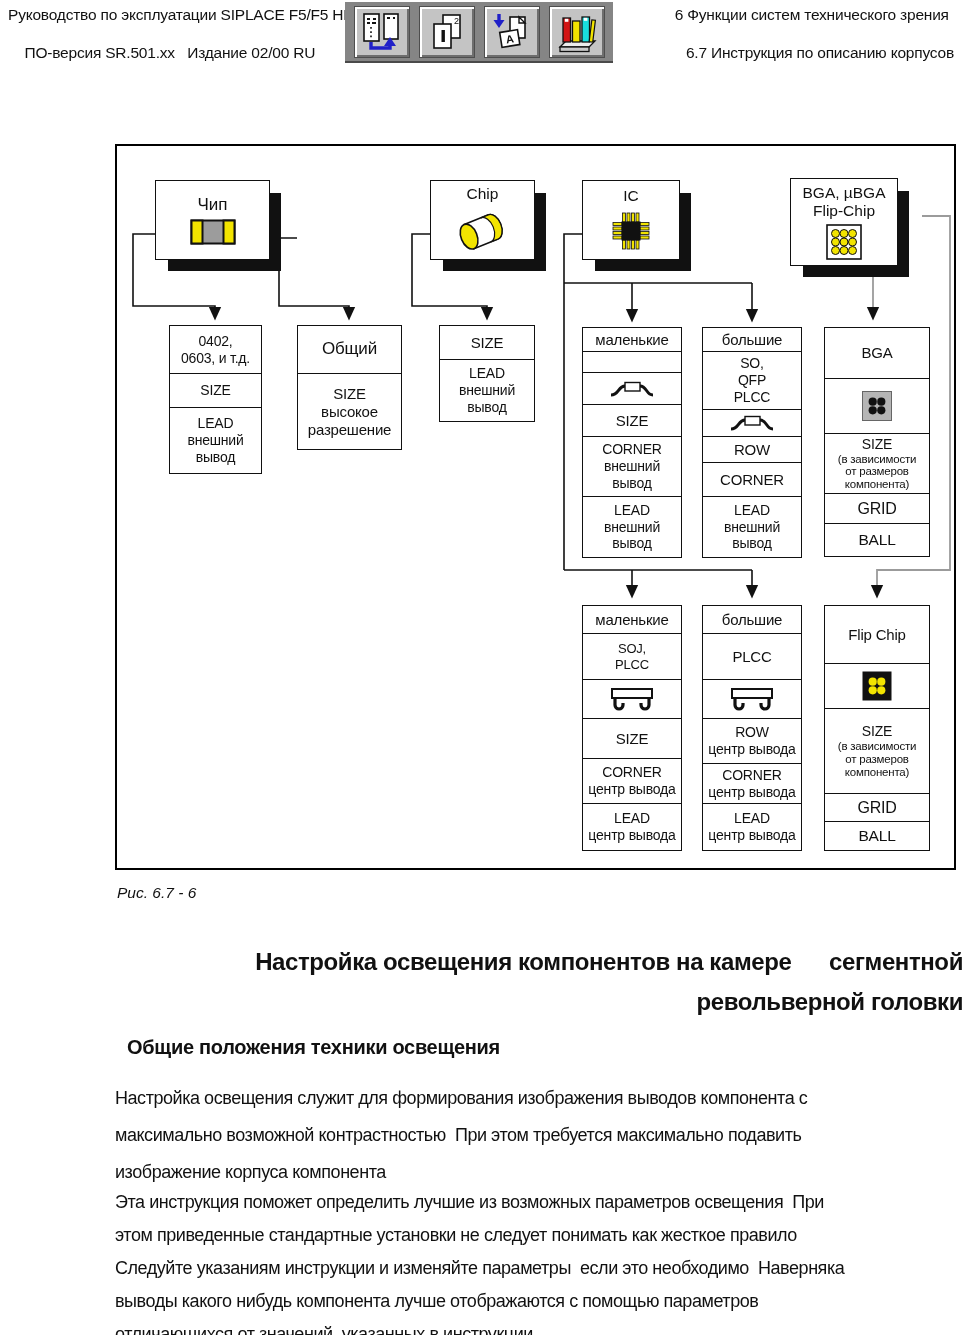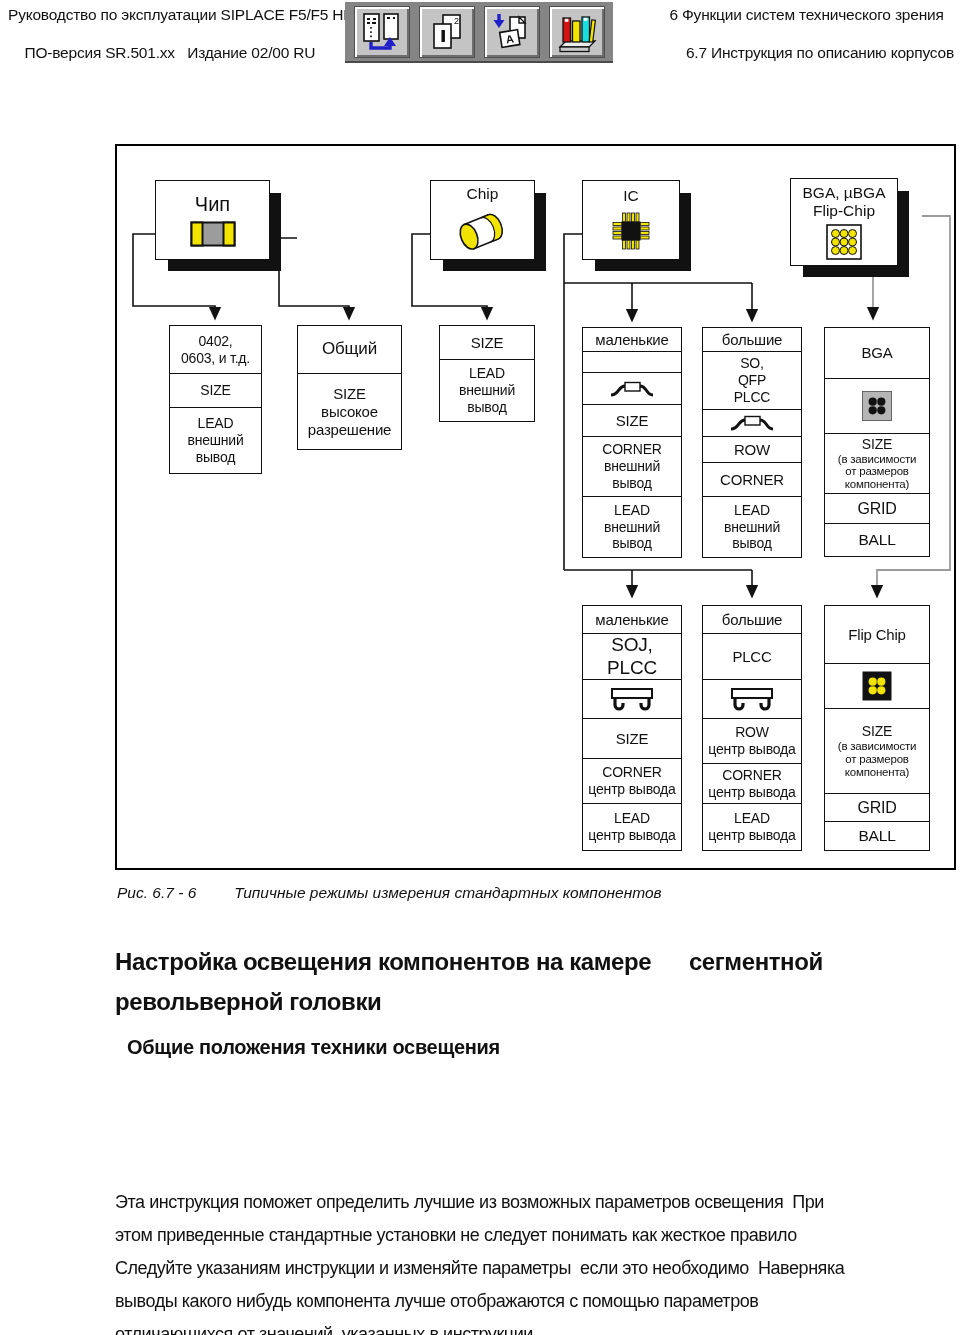--- a/index.html
+++ b/index.html
@@ -2,21 +2,21 @@
 <html><head>
 <meta charset="utf-8">
 <style>
   html,body{margin:0;padding:0;background:#fff;}
   #page{position:relative;width:964px;height:1335px;background:#fff;overflow:hidden;
         font-family:"Liberation Sans","DejaVu Sans",sans-serif;color:#111;}
 
   
   .hdr-left{position:absolute;left:8px;top:5px;width:400px;font-size:15.5px;line-height:19px;
             white-space:pre-wrap;overflow:hidden;letter-spacing:-0.2px;}
-  .hdr-right{position:absolute;right:10px;top:5px;text-align:left;font-size:15.5px;line-height:19px;
+  .hdr-right{position:absolute;right:10px;top:5px;text-align:center;font-size:15.5px;line-height:19px;
              white-space:pre-wrap;letter-spacing:-0.2px;}
   .toolbar{position:absolute;left:345px;top:2px;width:268px;height:61px;background:#858585;
            display:flex;align-items:center;justify-content:center;gap:9px;z-index:5;
            border-bottom:2px solid #4a4a4a;box-sizing:border-box;}
   .tb-btn{width:56px;height:52px;background:#c4c4c4;border:1px solid #4e4e4e;box-sizing:border-box;
           box-shadow:inset 2px 2px 0 #ffffff, inset -2px -2px 0 #6e6e6e;
           display:flex;align-items:center;justify-content:center;padding:0;cursor:pointer;}
 
   
   .frame{position:absolute;left:115px;top:144px;width:841px;height:726px;border:2px solid #000;
@@ -32,21 +32,21 @@
         line-height:1.2;padding:1px 2px;letter-spacing:-0.2px;}
   .cell:first-child{border-top:none;}
   .cell.head{font-size:15px;}
   .cell.big{font-size:17px;}
   .cell .note{font-size:11.5px;line-height:1.12;display:block;white-space:pre-line;text-align:center;}
   .cell .main{display:block;font-size:14px;}
 
   
   .caption{position:absolute;left:117px;top:884px;font-style:italic;font-size:15.5px;display:flex;gap:38px;}
   .h1{position:absolute;left:115px;top:942px;width:848px;font-weight:bold;font-size:24px;
-      line-height:40px;white-space:pre-wrap;letter-spacing:-0.4px;}
+      line-height:40px;white-space:pre-wrap;letter-spacing:-0.4px;text-align:right;}
   .h2{position:absolute;left:115px;top:1036px;width:848px;font-weight:bold;font-size:20px;letter-spacing:-0.3px;margin-left:12px;}
   .para{position:absolute;left:115px;width:848px;font-size:18px;white-space:pre-wrap;letter-spacing:-0.45px;}
   .p1{top:1080px;line-height:37px;}
   .p2{top:1186px;line-height:33px;}
 </style>
 </head>
 <body>
 
 <div id="page">
 
@@ -116,21 +116,21 @@
       <path d="M515,137 V174" fill="none" stroke="#111" stroke-width="1.6" marker-end="url(#arr)"></path>
       <path d="M635,137 V174" fill="none" stroke="#111" stroke-width="1.6" marker-end="url(#arr)"></path>
       <path d="M447,424 H635" fill="none" stroke="#111" stroke-width="1.6"></path>
       <path d="M515,424 V450" fill="none" stroke="#111" stroke-width="1.6" marker-end="url(#arr)"></path>
       <path d="M635,424 V450" fill="none" stroke="#111" stroke-width="1.6" marker-end="url(#arr)"></path>
       <path d="M756,120 V172" fill="none" stroke="#9b9b9b" stroke-width="1.8" marker-end="url(#arr)"></path>
       <path d="M805,70 H833 V424 H760 V450" fill="none" stroke="#9b9b9b" stroke-width="1.8" marker-end="url(#arr)"></path>
     </svg>
 
     <div class="tbox" style="left:38px;top:34px;width:115px;height:80px">
-      <div class="lbl" style="font-size:20px">Чип</div>
+      <div class="lbl" style="font-size:17px">Чип</div>
       <svg width="46" height="26" viewBox="0 0 46 26">
         <rect x="1.5" y="1.5" width="43" height="23" fill="#9c9c9c" stroke="#111" stroke-width="2"></rect>
         <rect x="1.5" y="1.5" width="11" height="23" fill="#f2e400" stroke="#111" stroke-width="2"></rect>
         <rect x="33.5" y="1.5" width="11" height="23" fill="#f2e400" stroke="#111" stroke-width="2"></rect>
       </svg>
     </div>
 
 
     <div class="tbox" style="left:313px;top:34px;width:105px;height:80px">
       <div class="lbl">Chip</div>
@@ -264,21 +264,21 @@
         <span class="note">(в зависимости
 от размеров
 компонента)</span>
       </div>
       <div class="cell big" style="height:30px;font-size:16px">GRID</div>
       <div class="cell head" style="height:33px;font-size:15.5px">BALL</div>
     </div>
 
     <div class="col" style="left:465px;top:459px;width:100px">
       <div class="cell head" style="height:27px">маленькие</div>
-      <div class="cell" style="height:46px;font-size:19px">SOJ,
+      <div class="cell" style="height:46px;font-size:13px">SOJ,
 PLCC</div>
       <div class="cell" style="height:39px">
         <svg width="54" height="26" viewBox="0 0 54 26">
             <rect x="7" y="3" width="40" height="9" fill="#fff" stroke="#111" stroke-width="2"></rect>
             <path d="M10,12 v7 a4,4 0 0 0 8,0 v-2" stroke="#111" stroke-width="3.2" fill="none"></path>
             <path d="M44,12 v7 a4,4 0 0 1 -8,0 v-2" stroke="#111" stroke-width="3.2" fill="none"></path>
           </svg>
       </div>
       <div class="cell head" style="height:40px">SIZE</div>
       <div class="cell" style="height:45px">CORNER
@@ -322,25 +322,27 @@
 от размеров
 компонента)</span>
       </div>
       <div class="cell big" style="height:28px;font-size:16px">GRID</div>
       <div class="cell head" style="height:29px;font-size:15.5px">BALL</div>
     </div>
   </div>
 
   <div class="caption">
     <span>Рис. 6.7 - 6</span>
-    <span>Типичные режимы измерения стандартных компонентов</span>
   </div>
 
   <div class="h1">Настройка освещения компонентов на камере      сегментной
 револьверной головки</div>
   <div class="h2">Общие положения техники освещения</div>
+  <div class="para p1">Настройка освещения служит для формирования изображения выводов компонента с
+максимально возможной контрастностью  При этом требуется максимально подавить
+изображение корпуса компонента</div>
   <div class="para p2">Эта инструкция поможет определить лучшие из возможных параметров освещения  При
 этом приведенные стандартные установки не следует понимать как жесткое правило
 Следуйте указаниям инструкции и изменяйте параметры  если это необходимо  Наверняка
 выводы какого нибудь компонента лучше отображаются с помощью параметров
 отличающихся от значений  указанных в инструкции</div>
 
 </div>
 
 </body></html>

